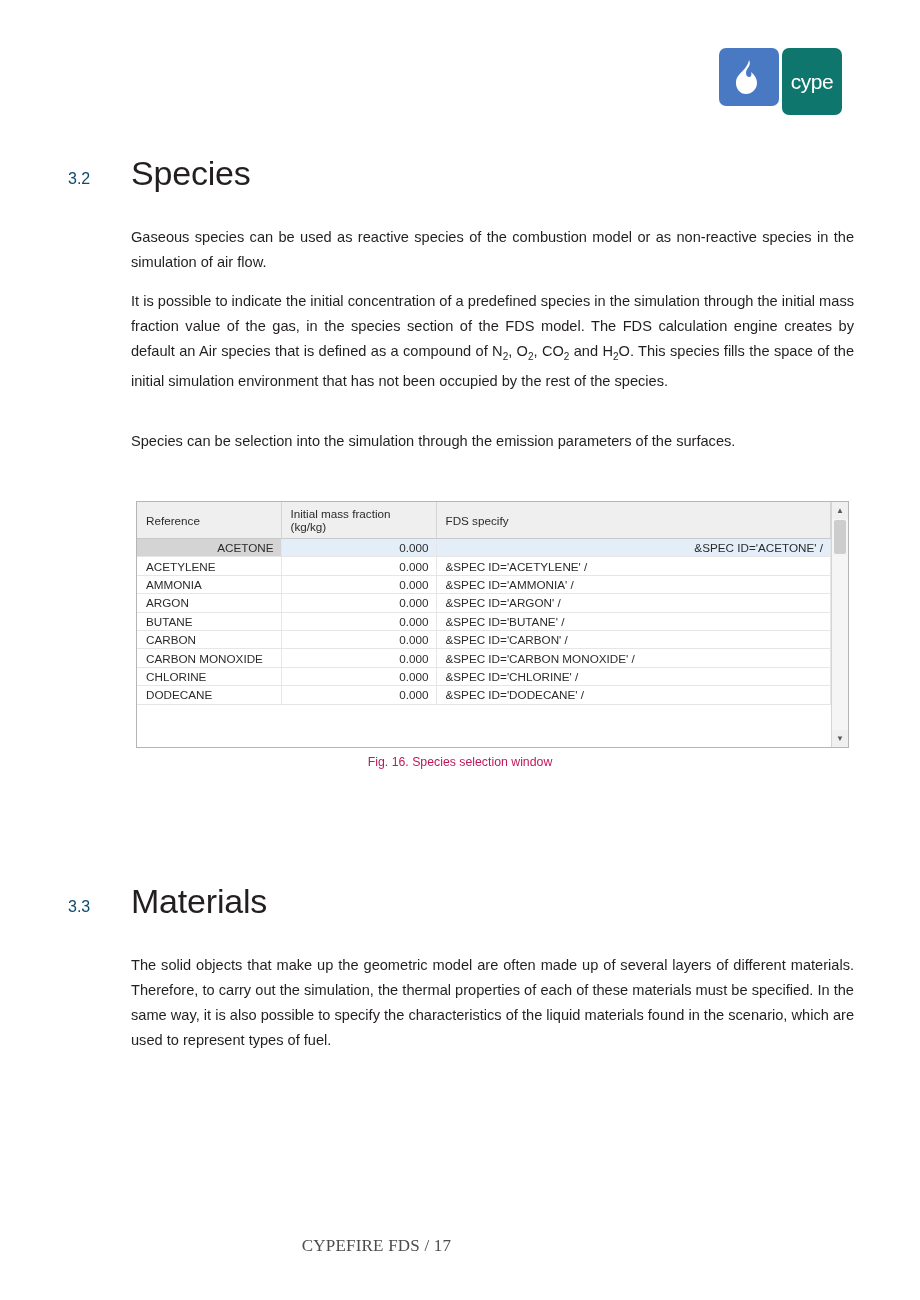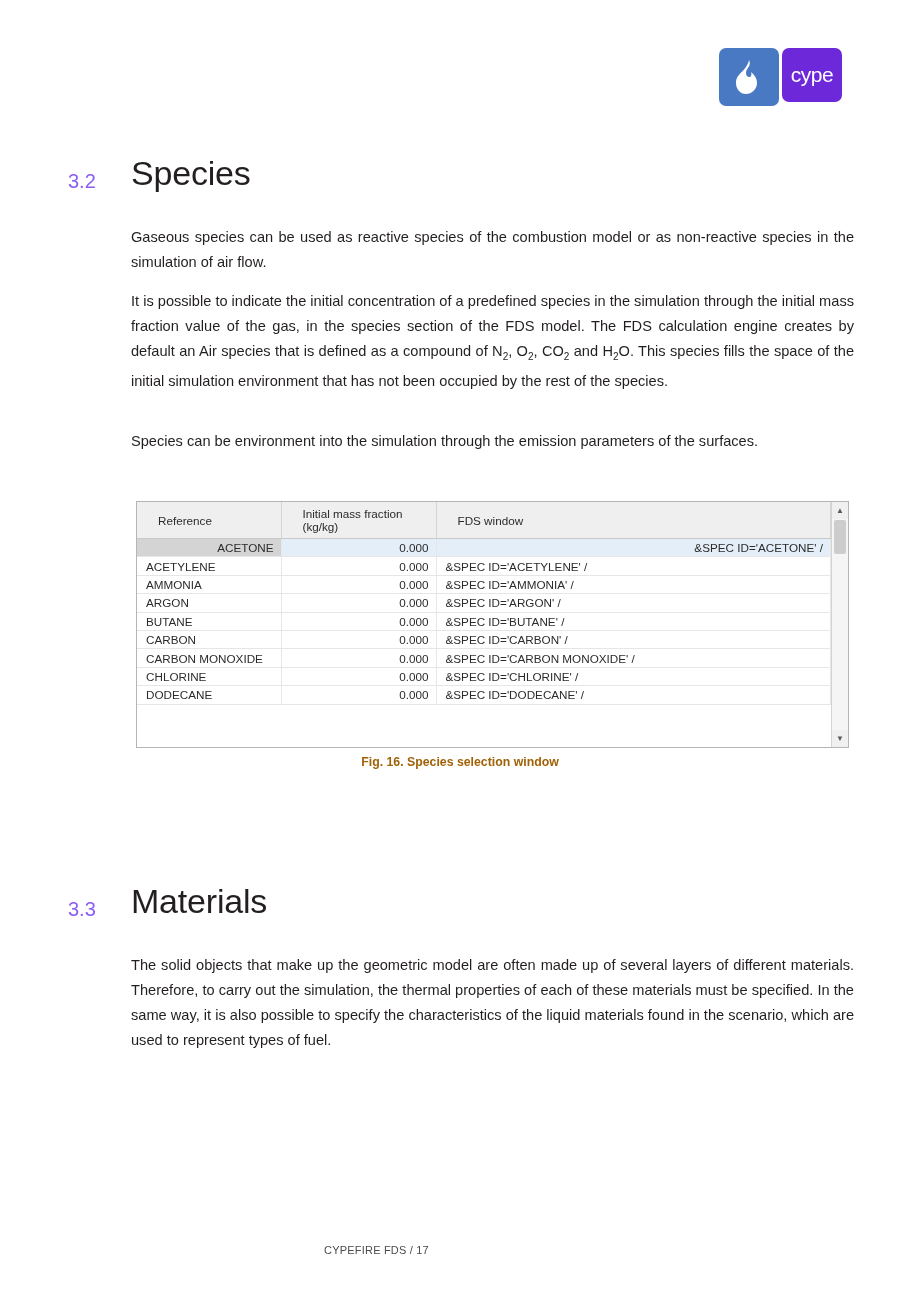--- a/index.html
+++ b/index.html
@@ -23,40 +23,40 @@
     gap: 3px;
   }
   .logo-flame {
     width: 60px; height: 58px;
     background: #4a79c4;
     border-radius: 7px;
     display: flex; align-items: center; justify-content: center;
   }
   .logo-flame svg { display:block; }
   .logo-word {
-    width: 60px; height: 54px;
-    background: #6d28d9;
+    width: 60px; height: 67px;
+    background: #0f766e;
     border-radius: 7px;
     display: flex; align-items: center; justify-content: center;
     color: #fff;
     font-size: 21px;
     letter-spacing: -0.5px;
     font-weight: 400;
   }
 
   .section-heading {
     position: absolute;
     display: flex;
     align-items: baseline;
   }
   .sec-num {
     position: absolute;
     left: 68px;
-    color: #8b5cf6;
-    font-size: 20px;
+    color: #0c4a6e;
+    font-size: 16px;
     font-weight: 400;
   }
   .sec-title {
     position: absolute;
     left: 131px;
     font-size: 34px;
     font-weight: 400;
     color: #231f20;
     letter-spacing: -0.2px;
   }
@@ -92,21 +92,21 @@
     width: 100%;
     font-size: 11.7px;
     color: #2b2b2b;
   }
   table.species thead th {
     background: #efefef;
     border-bottom: 1px solid #c9c9c9;
     border-right: 1px solid #d5d5d5;
     font-weight: 400;
     text-align: left;
-    padding: 5px 7px 5px 21px;
+    padding: 5px 7px 5px 9px;
     height: 26px;
     color: #2b2b2b;
   }
   table.species thead th.num { text-align: left; }
   table.species tbody td {
     border-bottom: 1px solid #e6e6e6;
     border-right: 1px solid #e6e6e6;
     padding: 2px 7px 2px 9px;
     height: 18.4px;
     white-space: nowrap;
@@ -145,33 +145,33 @@
     position: absolute; top: 17px; bottom: 17px; left: 0; right: 0;
     background: #f5f5f5;
   }
 
   .fig-caption {
     position: absolute;
     top: 755px;
     left: 0; width: 920px;
     text-align: center;
     font-size: 12.3px;
-    color: #a16207;
-    font-weight: bold;
+    color: #be185d;
   }
 
   
   .footer {
     position: absolute;
     bottom: 44px;
     left: 0; width: 753px;
     text-align: center;
-    font-size: 11px;
+    font-size: 17px;
     color: #4c4c4c;
     letter-spacing: 0.2px;
+    font-family: Liberation Serif, serif;
   }
 </style>
 </head>
 <body>
 
 <div class="logo">
   <div class="logo-flame">
     <svg width="26" height="34" viewBox="0 0 26 34" aria-hidden="true">
       <path d="M13 0c3 6-3 8-3 13 0 3 2 4 3 4 2 0 3-2 2-5 4 3 6 7 6 11 0 6-5 11-11 11S0 29 0 23C0 13 11 11 13 0z" fill="#ffffff"></path>
     </svg>
@@ -181,35 +181,35 @@
 
 <div class="section-heading" style="top:170px;">
   <span class="sec-num">3.2</span>
   <span class="sec-title" style="top:-16px;">Species</span>
 </div>
 
 <p class="body" style="top:225px;">Gaseous species can be used as reactive species of the combustion model or as non-reactive species in the simulation of air flow.</p>
 
 <p class="body" style="top:289px;">It is possible to indicate the initial concentration of a predefined species in the simulation through the initial mass fraction value of the gas, in the species section of the FDS model. The FDS calculation engine creates by default an Air species that is defined as a compound of N<sub>2</sub>, O<sub>2</sub>, CO<sub>2</sub> and H<sub>2</sub>O. This species fills the space of the initial simulation environment that has not been occupied by the rest of the species.</p>
 
-<p class="body" style="top:429px;">Species can be environment into the simulation through the emission parameters of the surfaces.</p>
+<p class="body" style="top:429px;">Species can be selection into the simulation through the emission parameters of the surfaces.</p>
 
 <div class="figure-box">
   <div class="table-wrap">
     <table class="species">
       <colgroup>
           <col class="c1">
           <col class="c2">
           <col>
         </colgroup>
       <thead>
         <tr>
           <th>Reference</th>
           <th class="num">Initial mass fraction (kg/kg)</th>
-          <th>FDS window</th>
+          <th>FDS specify</th>
         </tr>
       </thead>
       <tbody>
         <tr class="selected">
           <td class="ref">ACETONE</td>
           <td class="num">0.000</td>
           <td>&amp;SPEC ID='ACETONE' /</td>
         </tr>
         <tr>
           <td>ACETYLENE</td>

